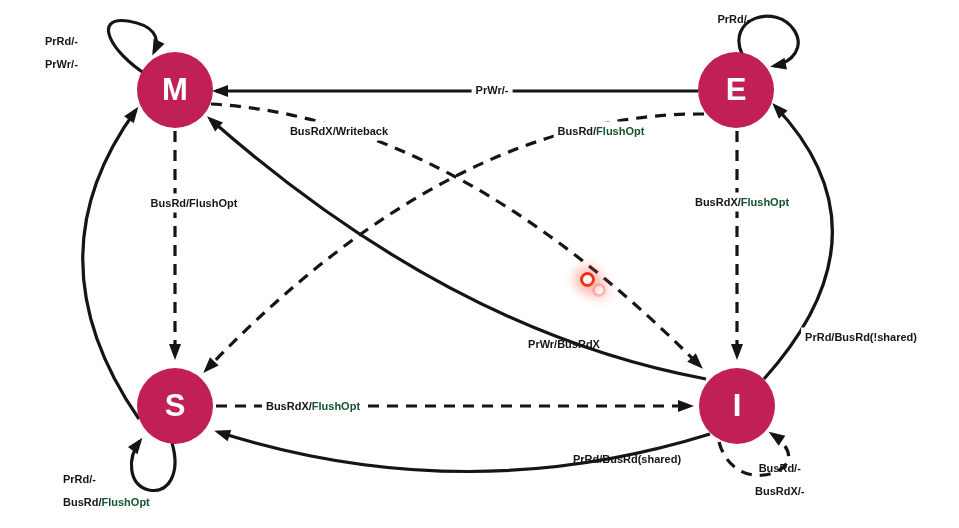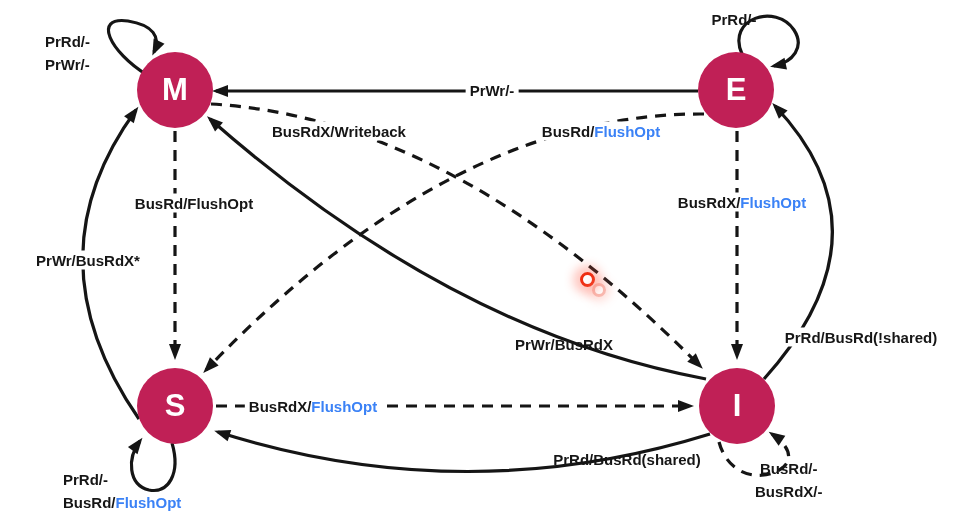--- a/index.html
+++ b/index.html
@@ -9,27 +9,27 @@
   }
   #arrows { position:absolute; left:0; top:0; z-index:1; }
   .state {
     position:absolute; width:76px; height:76px; border-radius:50%;
     background:#C02056; color:#ffffff; z-index:2;
     display:flex; align-items:center; justify-content:center;
     font-weight:bold; font-size:31px; font-family:"Liberation Sans", sans-serif;
   }
   .lbl {
     position:absolute; z-index:3; white-space:nowrap; color:#161616;
-    font-weight:bold; font-size:15px; line-height:17px;
+    font-weight:bold; font-size:11px; line-height:17px;
     font-family:"Liberation Sans", sans-serif;
   }
   .ctr { transform:translate(-50%,-50%); }
   .bg  { background:#ffffff; padding:1px 4px; }
   .stack div { line-height:23px; }
-  .accent { color:#3b82f6; }
+  .accent { color:#14532d; }
   .laser { position:absolute; z-index:4; border-radius:50%; }
   .laser.main {
     left:580px; top:272px; width:9px; height:9px;
     border:3px solid #EF2E12;
     box-shadow:0 0 10px 7px rgba(255,90,70,0.33);
   }
   .laser.faint {
     left:592px; top:283px; width:8px; height:8px;
     border:3px solid rgba(244,125,110,0.55);
     box-shadow:0 0 8px 5px rgba(255,140,125,0.25);
@@ -91,21 +91,20 @@
   <div class="lbl ctr bg" style="left:492px; top:90px;">PrWr/-</div>
 
   <div class="lbl ctr bg" style="left:339px; top:131px;">BusRdX/Writeback</div>
 
   <div class="lbl ctr bg" style="left:601px; top:131px;">
     <span>BusRd/</span><span class="accent">FlushOpt</span>
   </div>
 
   <div class="lbl ctr bg" style="left:194px; top:203px;">BusRd/FlushOpt</div>
 
-  <div class="lbl ctr bg" style="left:88px; top:260px;">PrWr/BusRdX*</div>
 
   <div class="lbl ctr bg" style="left:742px; top:202px;">
     <span>BusRdX/</span><span class="accent">FlushOpt</span>
   </div>
 
   <div class="lbl ctr bg" style="left:861px; top:337px;">PrRd/BusRd(!shared)</div>
 
   <div class="lbl ctr" style="left:552px; top:344px;margin-left:12px;">PrWr/BusRdX</div>
 
   <div class="lbl ctr bg" style="left:313px; top:406px;">

